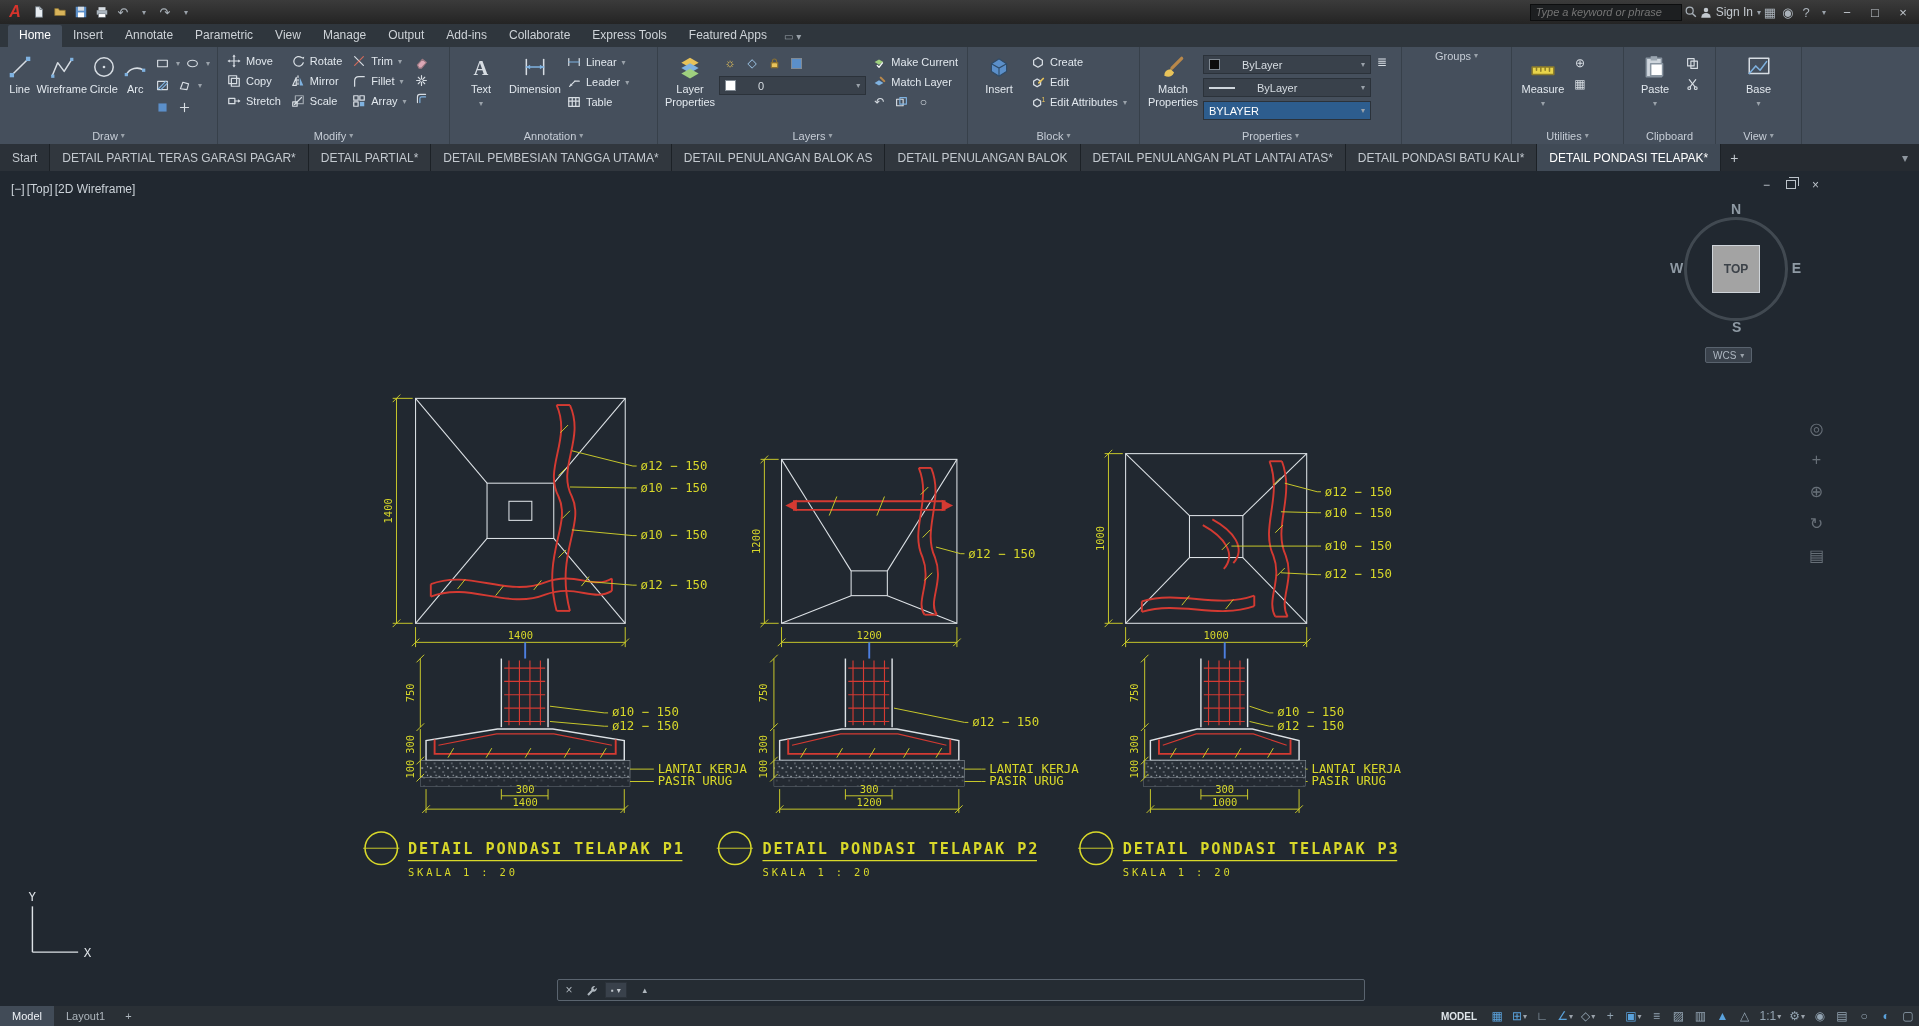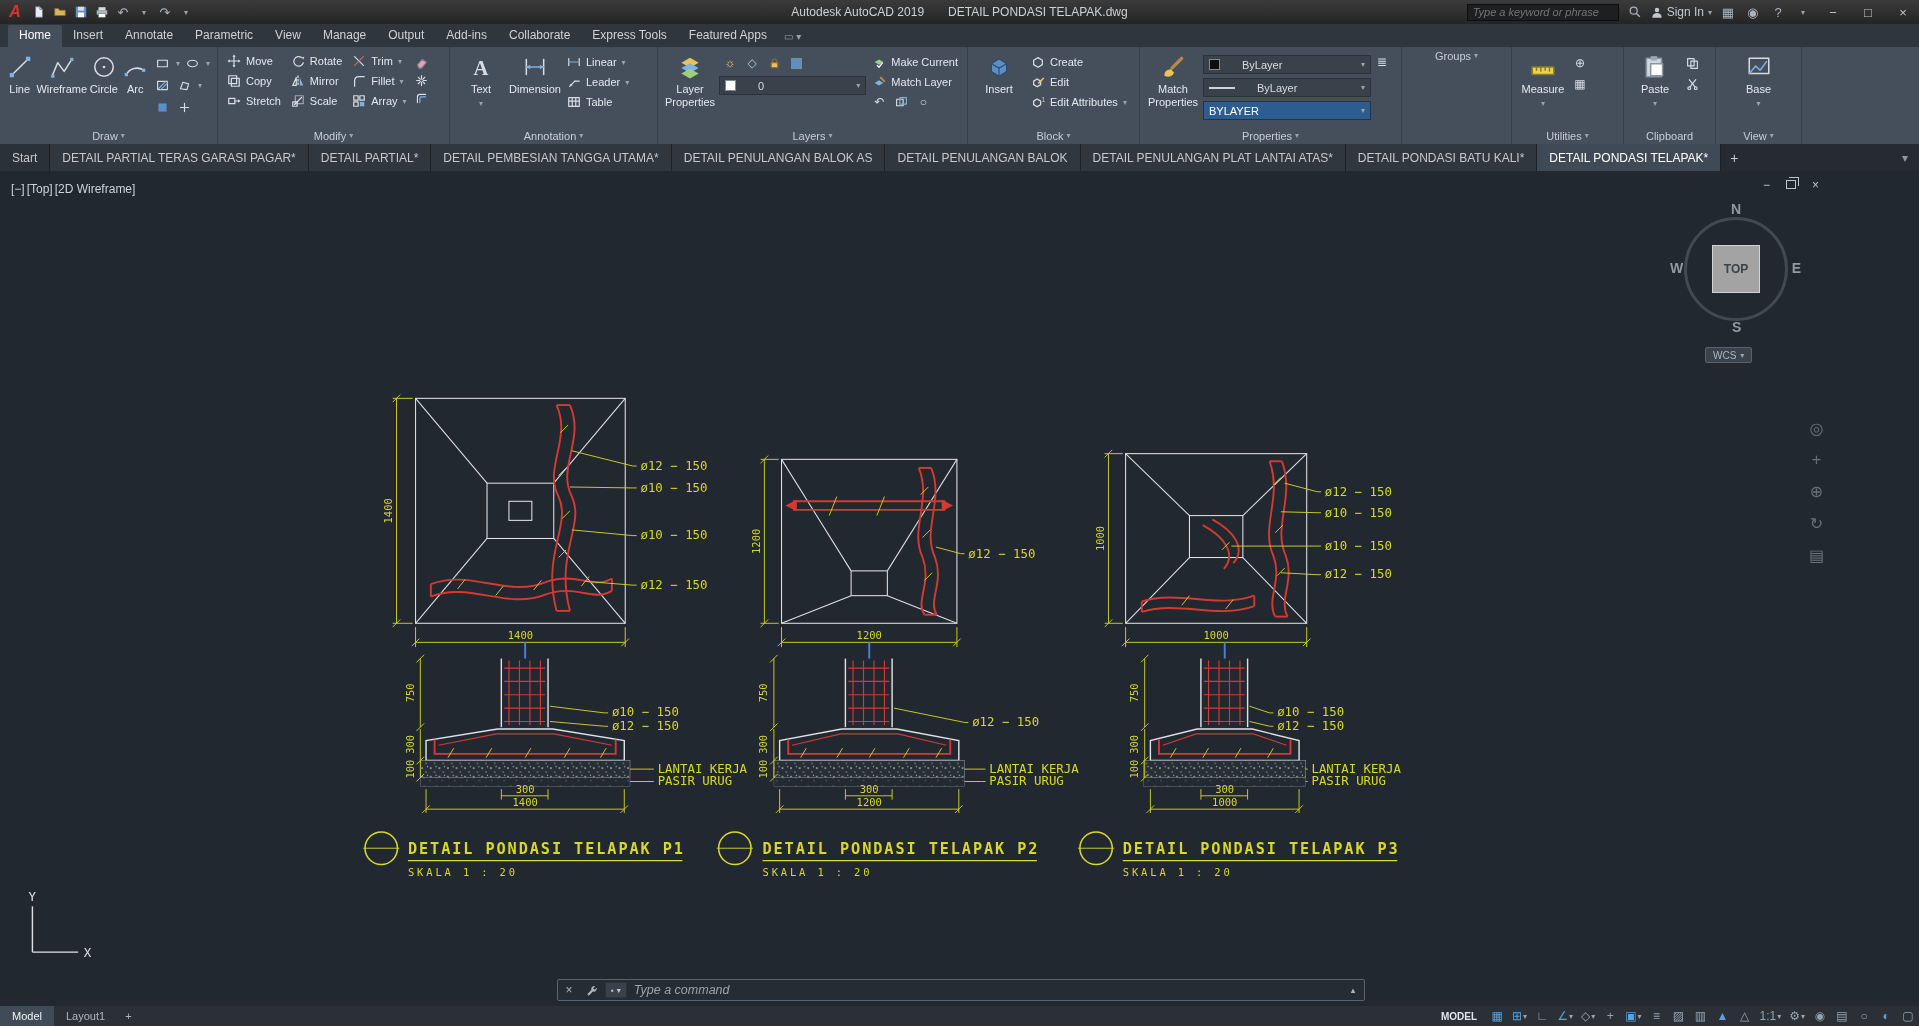--- a/index.html
+++ b/index.html
@@ -8,21 +8,21 @@
 
 
 .titlebar{position:absolute;left:0;top:0;width:100%;height:24px;background:linear-gradient(#3b3b3b,#242424);display:flex;align-items:center;font-size:12px;color:#c9ced3;z-index:30}
 .logo{width:30px;height:24px;display:flex;align-items:center;justify-content:center;color:#d8342c;font-weight:bold;font-style:italic;font-size:16px;cursor:pointer}
 .qat{display:flex;align-items:center;gap:3px}
 .ic{width:18px;height:18px;display:inline-flex;align-items:center;justify-content:center;color:#aab2ba;cursor:pointer}
 .ic svg{width:14px;height:14px}
 .glyph{font-size:13px;line-height:1}
 .ddg{font-size:8px;color:#9aa2aa}
 .title-center{position:absolute;left:0;right:0;display:flex;justify-content:center;gap:24px;pointer-events:none;font-size:12px;color:#cdd2d7}
-.tb-right{margin-left:auto;display:flex;align-items:center;gap:7px;padding-right:2px}
+.tb-right{margin-left:auto;display:flex;align-items:center;padding-right:2px}
 .search{width:152px;height:17px;background:#1d1f21;border:1px solid #0d0e0f;color:#9aa1a8;font-style:italic;font-size:11px;padding:0 5px;font-family:"Liberation Sans",sans-serif}
 .signin{display:flex;align-items:center;gap:4px;cursor:pointer;color:#c2c8ce}
 .signin svg{width:12px;height:13px}
 .winbtn{width:28px;height:24px;display:inline-flex;align-items:center;justify-content:center;font-size:13px;color:#c2c8ce;cursor:pointer}
 
 
 .rtabs{position:absolute;top:24px;left:0;width:100%;height:23px;background:#2f363d;display:flex;align-items:flex-end;padding-left:8px;font-size:12px;color:#ced3d8;z-index:29}
 .rtab{padding:3px 11px 5px;cursor:pointer;white-space:nowrap}
 .rtab.active{background:#454f5c;color:#fff;border-radius:2px 2px 0 0}
 .rtab-extra{margin-left:6px;color:#9aa2aa;font-size:10px;padding-bottom:5px;cursor:pointer}
@@ -137,24 +137,20 @@
         <svg viewBox="0 0 16 16">
           <rect x="2" y="6" width="12" height="5" fill="#aab4bd"></rect>
           <rect x="4" y="2.5" width="8" height="3.5" fill="#d7dde3"></rect>
           <rect x="4" y="10" width="8" height="4" fill="#fff" stroke="#6e7780" stroke-width=".7"></rect>
         </svg>
       </span>
     <span class="ic glyph">↶</span>
     <span class="ic ddg">▾</span>
     <span class="ic glyph">↷</span>
     <span class="ic ddg">▾</span>
-  </div>
-  <div class="title-center">
-    <span>Autodesk AutoCAD 2019</span>
-    <span>DETAIL PONDASI TELAPAK.dwg</span>
   </div>
   <div class="tb-right">
     <input class="search" placeholder="Type a keyword or phrase" style="">
     <span class="ic">
         <svg viewBox="0 0 16 16">
           <circle cx="6.5" cy="6.5" r="4" fill="none" stroke="currentColor" stroke-width="1.4"></circle>
           <line x1="9.6" y1="9.6" x2="13.5" y2="13.5" stroke="currentColor" stroke-width="1.6"></line>
         </svg>
       </span>
     <span class="signin">
@@ -1062,21 +1058,20 @@
     <span class="cmdbtn">×</span>
     <span class="cmdbtn">
         <svg viewBox="0 0 16 16">
           <path d="M13.5 3 a4 4 0 0 0-5 5 L3 13.5 l2 2 5.5-5.5 a4 4 0 0 0 5-5 l-2.6 2.6 -2-2z" fill="currentColor"></path>
         </svg>
       </span>
     <span class="cmdchip">
         <span>▪</span>
         <span>▾</span>
       </span>
-    <span class="cmdtext">Type a command</span>
     <span class="cmdup">▴</span>
   </div>
 </main>
 
 <footer class="statusbar">
   <div class="sbtab active">Model</div>
   <div class="sbtab">Layout1</div>
   <div class="sbadd">+</div>
   <div class="sbright">
     <span class="sbmodel">MODEL</span>

